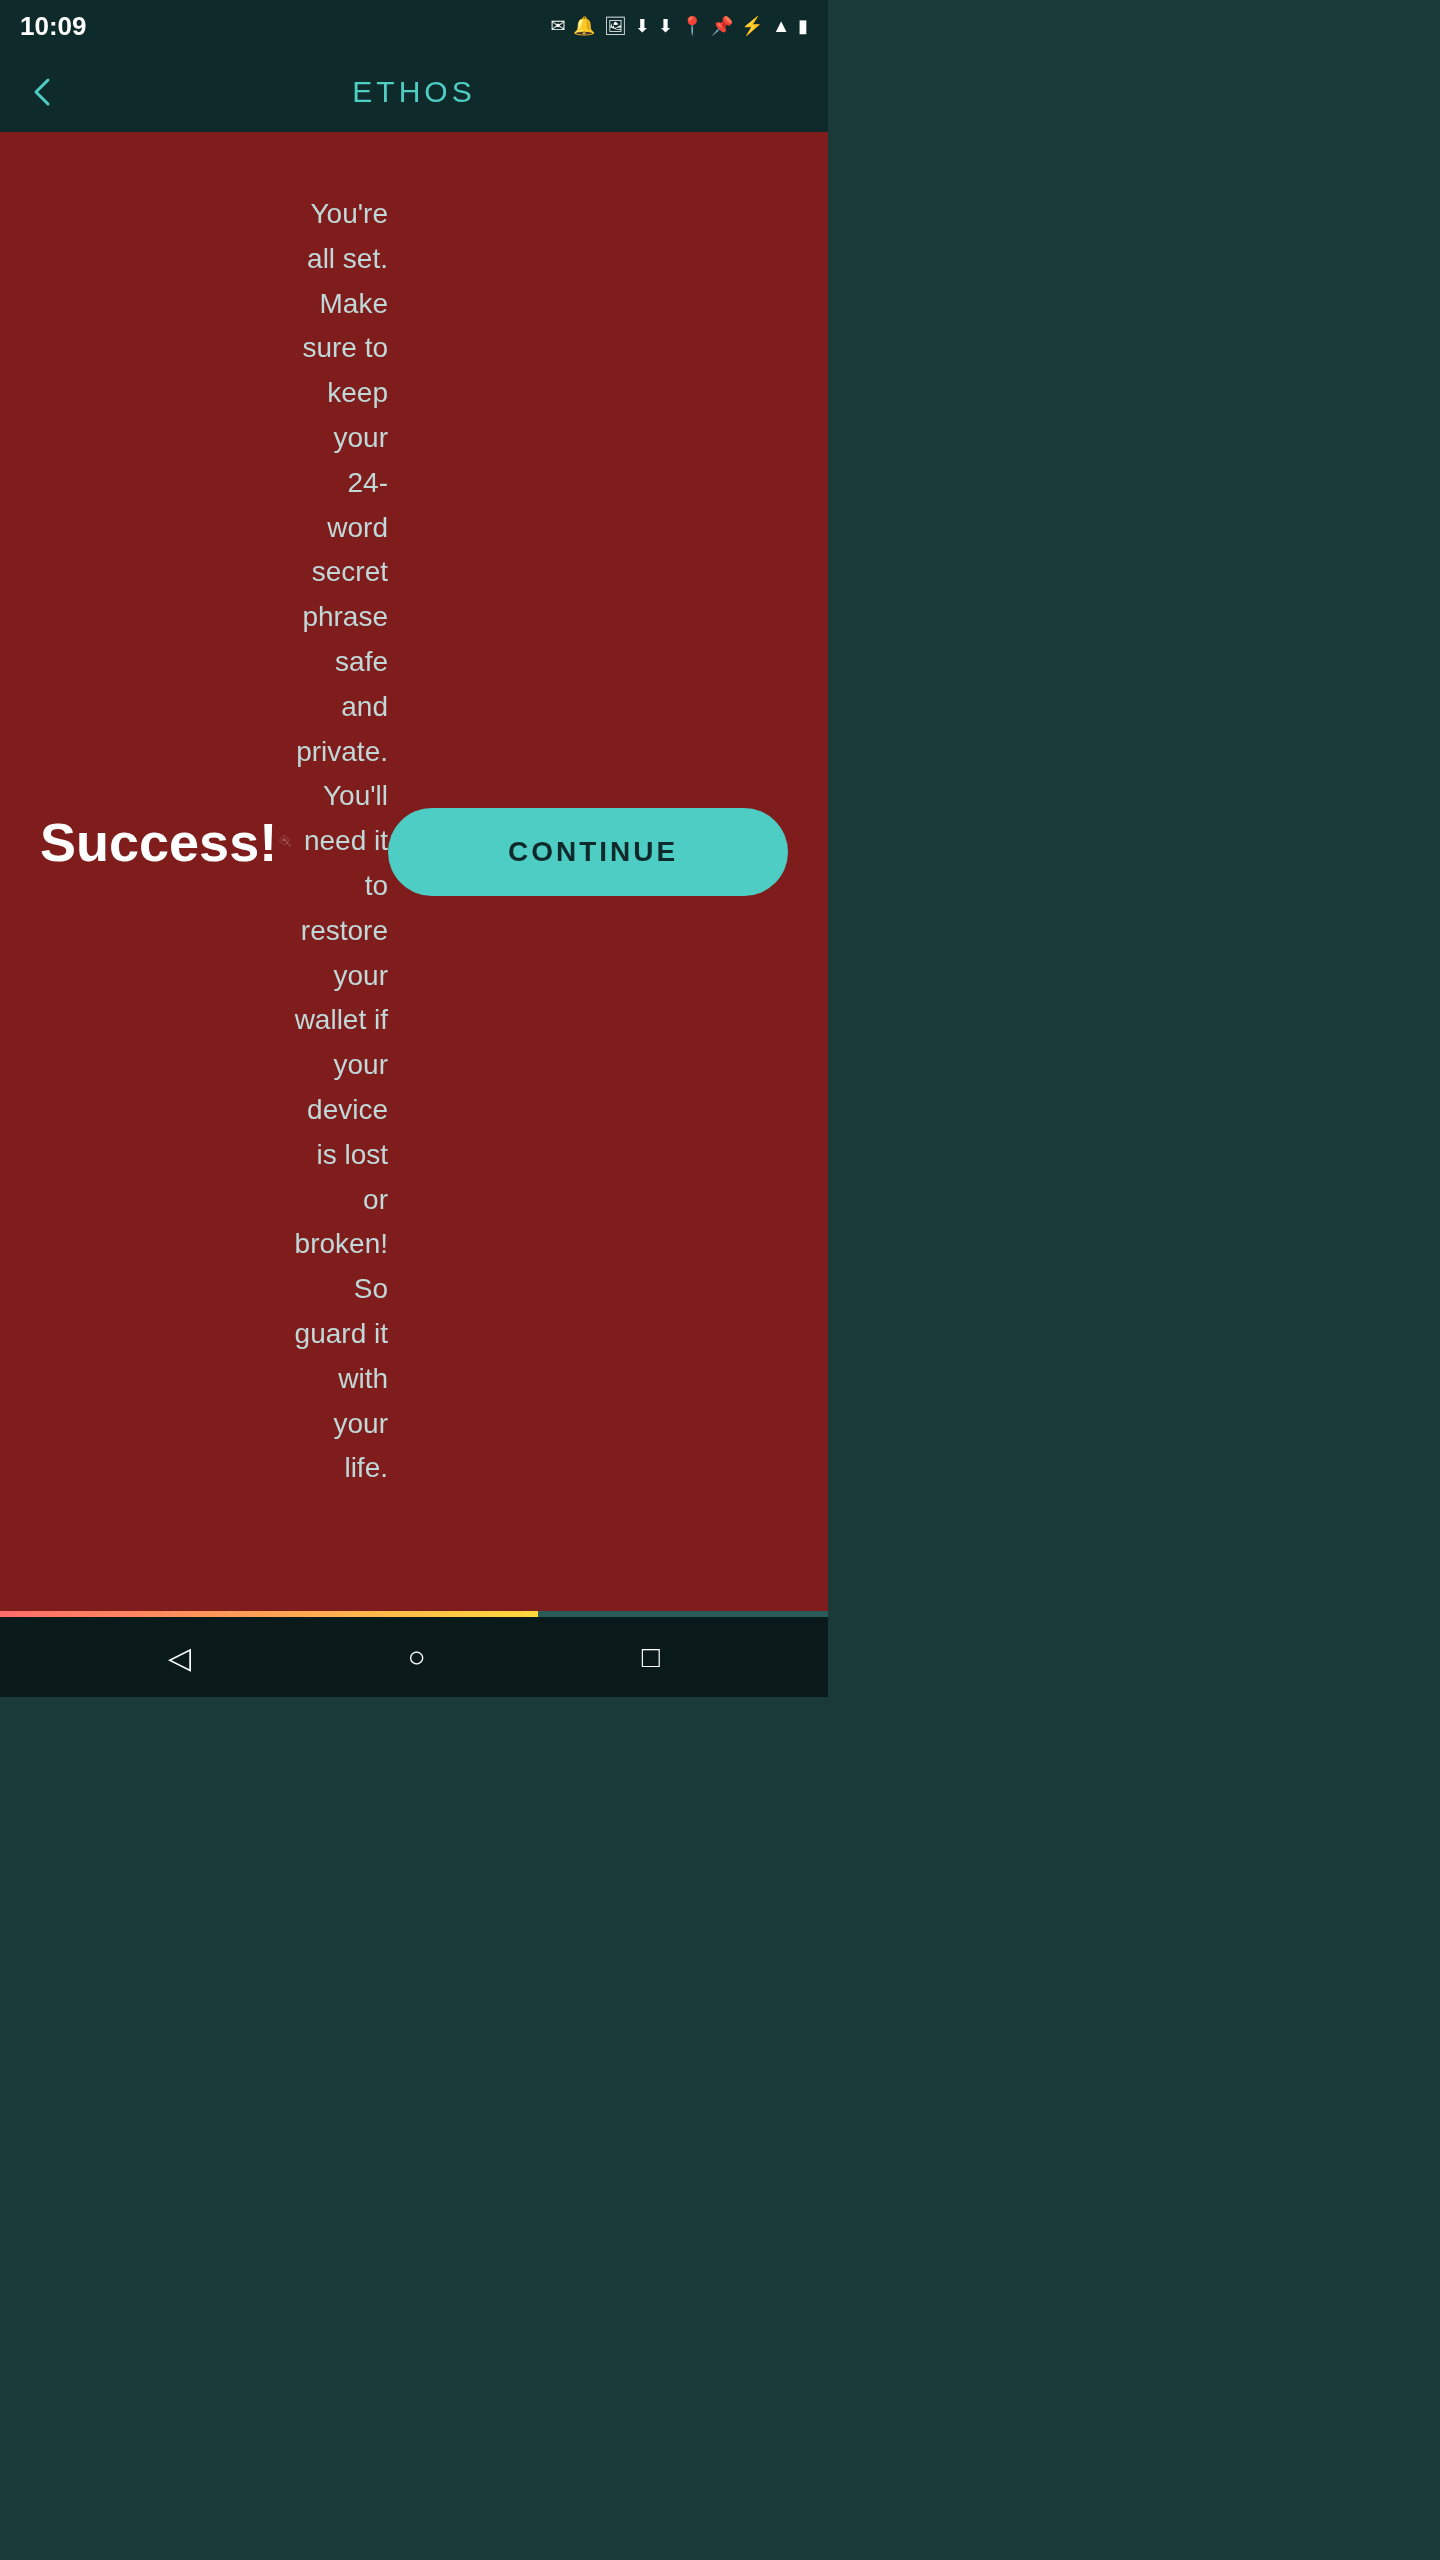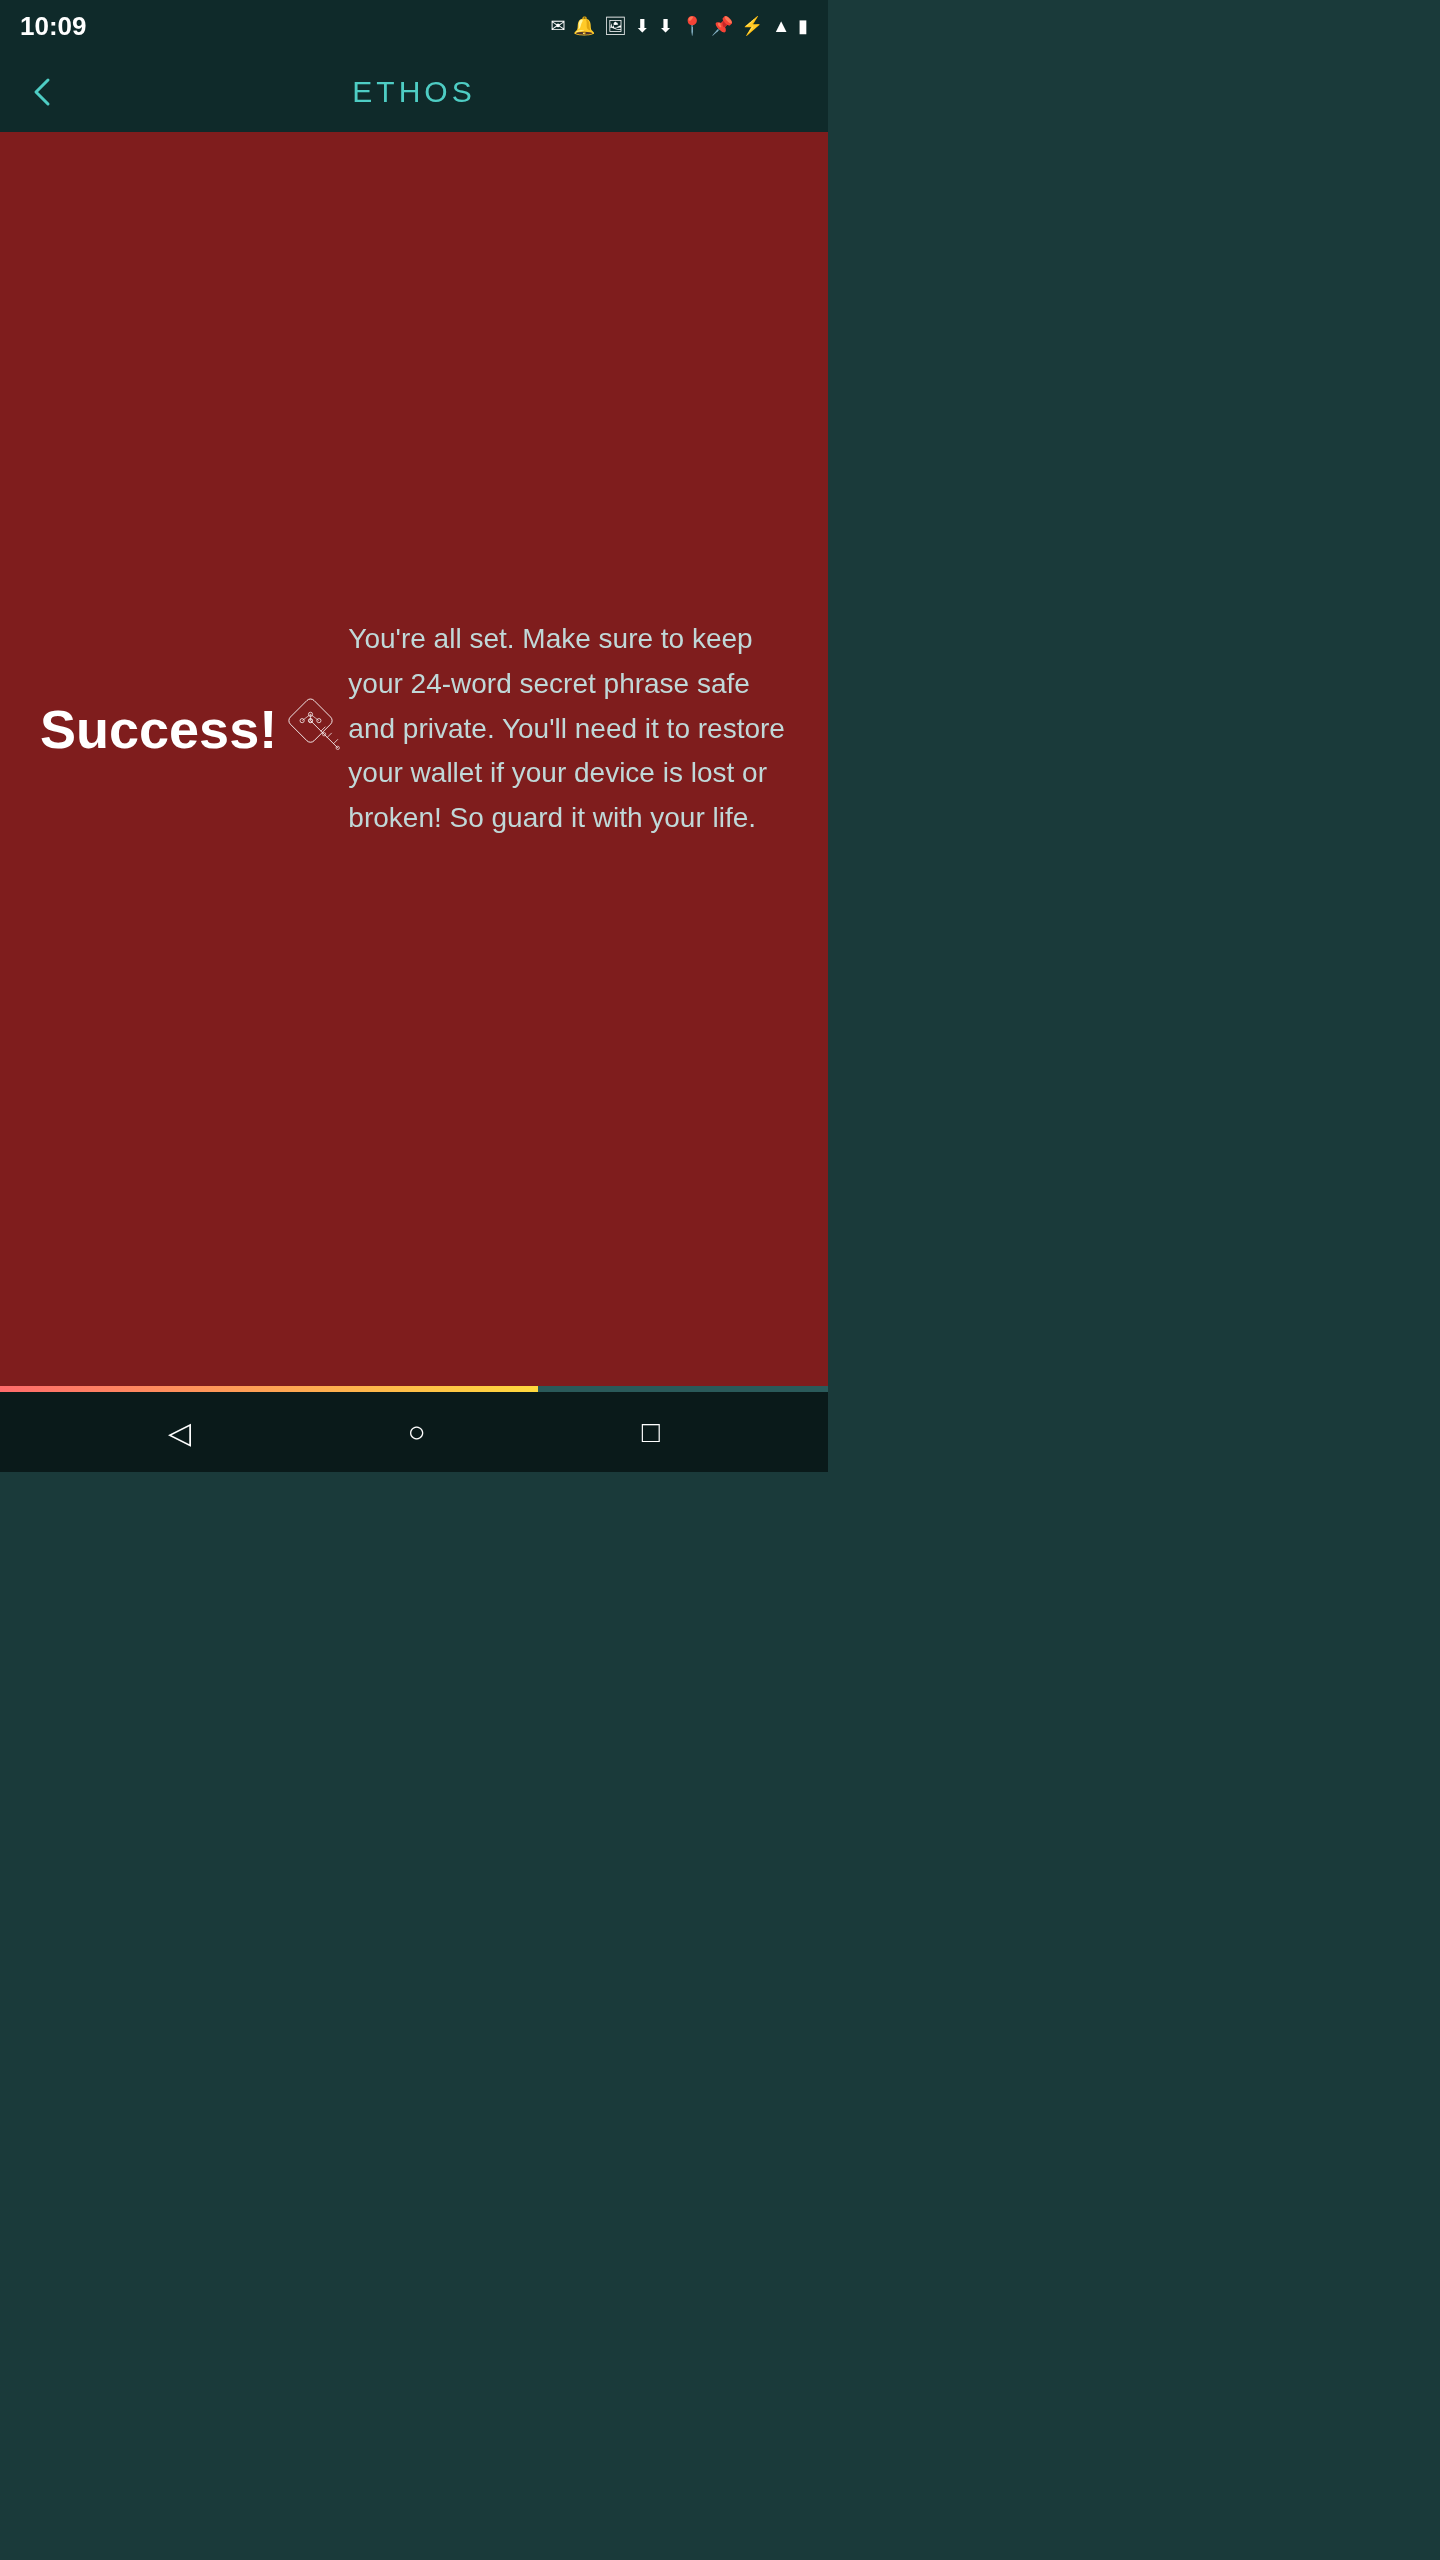--- a/index.html
+++ b/index.html
@@ -104,21 +104,21 @@
     .key-illustration {
       width: 340px;
       height: 320px;
       margin-bottom: 80px;
     }
 
     .description-text {
       color: #c0d8d8;
       font-size: 28px;
       line-height: 1.6;
-      text-align: left;
+      text-align: right;
       max-width: 680px;
       margin-bottom: 80px;
     }
 
     .continue-button {
       background-color: #4ecdc4;
       color: #0f2a2a;
       border: none;
       border-radius: 50px;
       padding: 28px 120px;
@@ -225,20 +225,21 @@
       <line x1="110" y1="110" x2="130" y2="90" stroke="white" stroke-width="3.5" stroke-linecap="round"></line>
 
       <circle cx="0" cy="0" r="8" stroke="white" stroke-width="3" fill="none"></circle>
       <circle cx="65" cy="65" r="8" stroke="white" stroke-width="3" fill="none"></circle>
       <circle cx="130" cy="130" r="8" stroke="white" stroke-width="3" fill="none"></circle>
     </g>
   </svg>
 
   <p class="description-text">You're all set. Make sure to keep your 24-word secret phrase safe and private. You'll need it to restore your wallet if your device is lost or broken! So guard it with your life.</p>
 
+  <button class="continue-button">CONTINUE</button>
 
 </div>
 
 <div class="bottom-bar">
   <div class="progress-fill"></div>
 </div>
 
 <div class="android-nav">
   <span class="nav-btn">◁</span>
   <span class="nav-btn">○</span>

